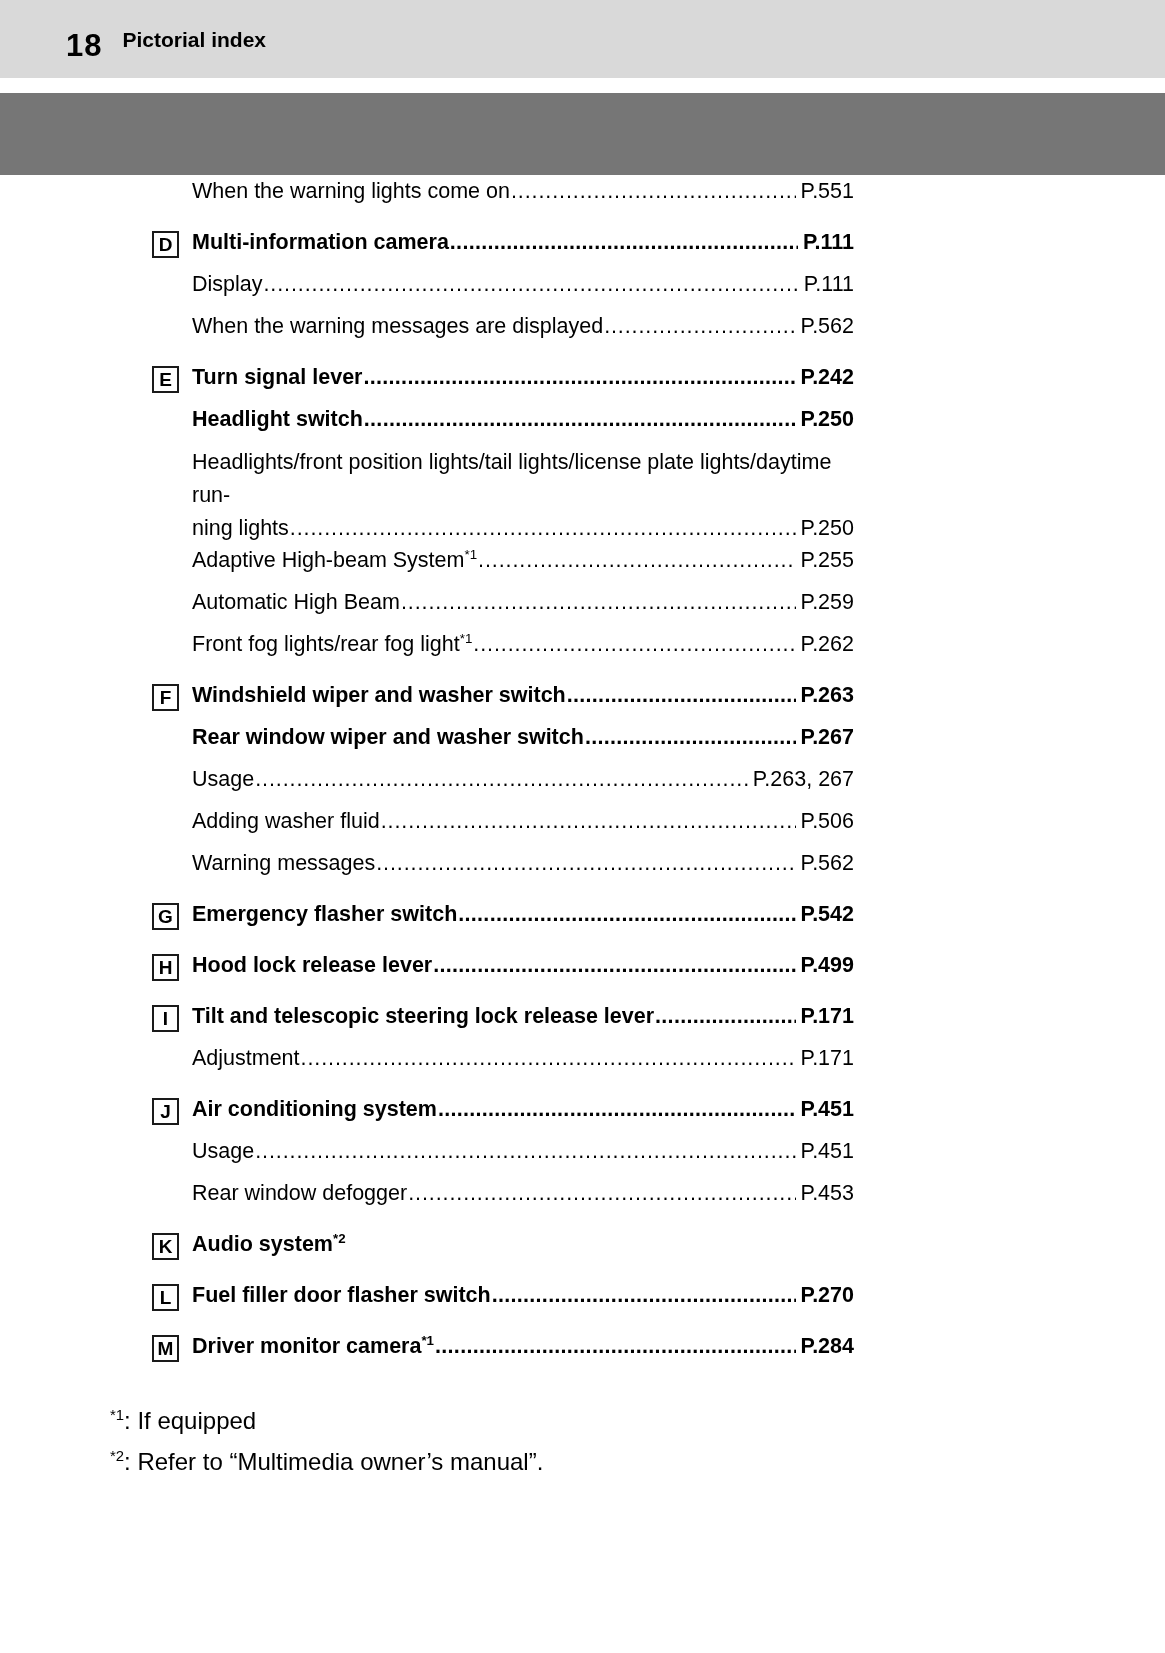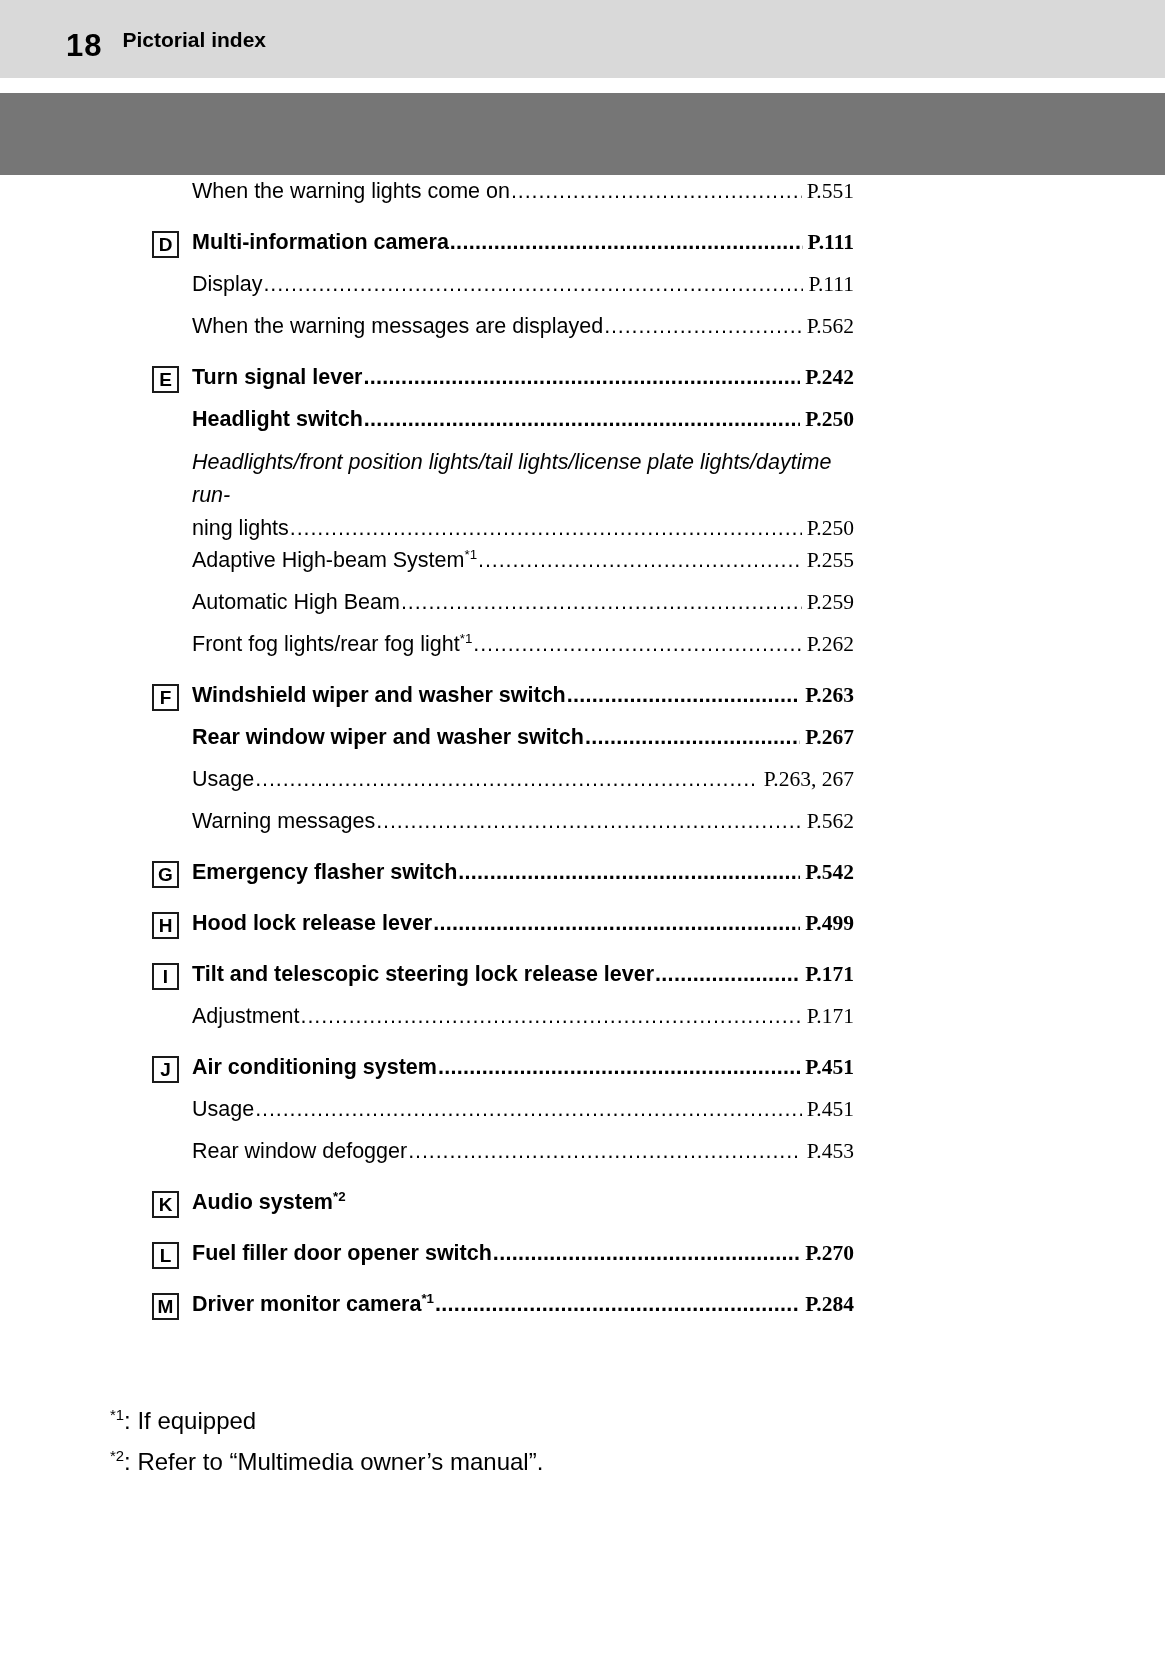--- a/index.html
+++ b/index.html
@@ -111,36 +111,35 @@
   .leader::before {
     content: "..............................................................................................................................................................................................";
   }
   .entry.bold .leader { letter-spacing: 0.3px; }
 
   .entry-page {
     flex: 0 0 auto;
     white-space: nowrap;
     text-align: right;
     padding-left: 4px;
-    font-family: Liberation Serif, serif;
   }
 
   sup {
     font-size: 0.62em;
     vertical-align: super;
     line-height: 0;
   }
 
   
   .wrap-entry {
     width: 100%;
     font-size: 21.5px;
     line-height: 33px;
   }
-  .wrap-entry .line1 { display: block; font-style: italic; }
+  .wrap-entry .line1 { display: block; }
   .wrap-entry .line2 {
     display: flex;
     align-items: baseline;
     width: 100%;
   }
 
   
   .footnotes {
     position: absolute;
     left: 110px;
@@ -254,20 +253,27 @@
     </div>
     <div class="index-row">
       <div class="entry">
         <span class="entry-label">Usage</span>
         <span class="leader"></span>
         <span class="entry-page">P.263, 267</span>
       </div>
     </div>
     <div class="index-row">
       <div class="entry">
+        <span class="entry-label">Adding washer fluid</span>
+        <span class="leader"></span>
+        <span class="entry-page">P.506</span>
+      </div>
+    </div>
+    <div class="index-row">
+      <div class="entry">
         <span class="entry-label">Warning messages</span>
         <span class="leader"></span>
         <span class="entry-page">P.562</span>
       </div>
     </div>
     <div class="index-row row-gap-top">
       <div class="letter-badge">G</div>
       <div class="entry bold">
         <span class="entry-label">Emergency flasher switch</span>
         <span class="leader"></span>
@@ -321,21 +327,21 @@
     </div>
     <div class="index-row row-gap-top">
       <div class="letter-badge">K</div>
       <div class="entry bold no-leader">
         <span class="entry-label">Audio system<sup>*2</sup></span>
       </div>
     </div>
     <div class="index-row row-gap-top">
       <div class="letter-badge">L</div>
       <div class="entry bold">
-        <span class="entry-label">Fuel filler door opener switch</span>
+        <span class="entry-label">Fuel filler door flasher switch</span>
         <span class="leader"></span>
         <span class="entry-page">P.270</span>
       </div>
     </div>
     <div class="index-row row-gap-top">
       <div class="letter-badge">M</div>
       <div class="entry bold">
         <span class="entry-label">Driver monitor camera<sup>*1</sup></span>
         <span class="leader"></span>
         <span class="entry-page">P.284</span>

